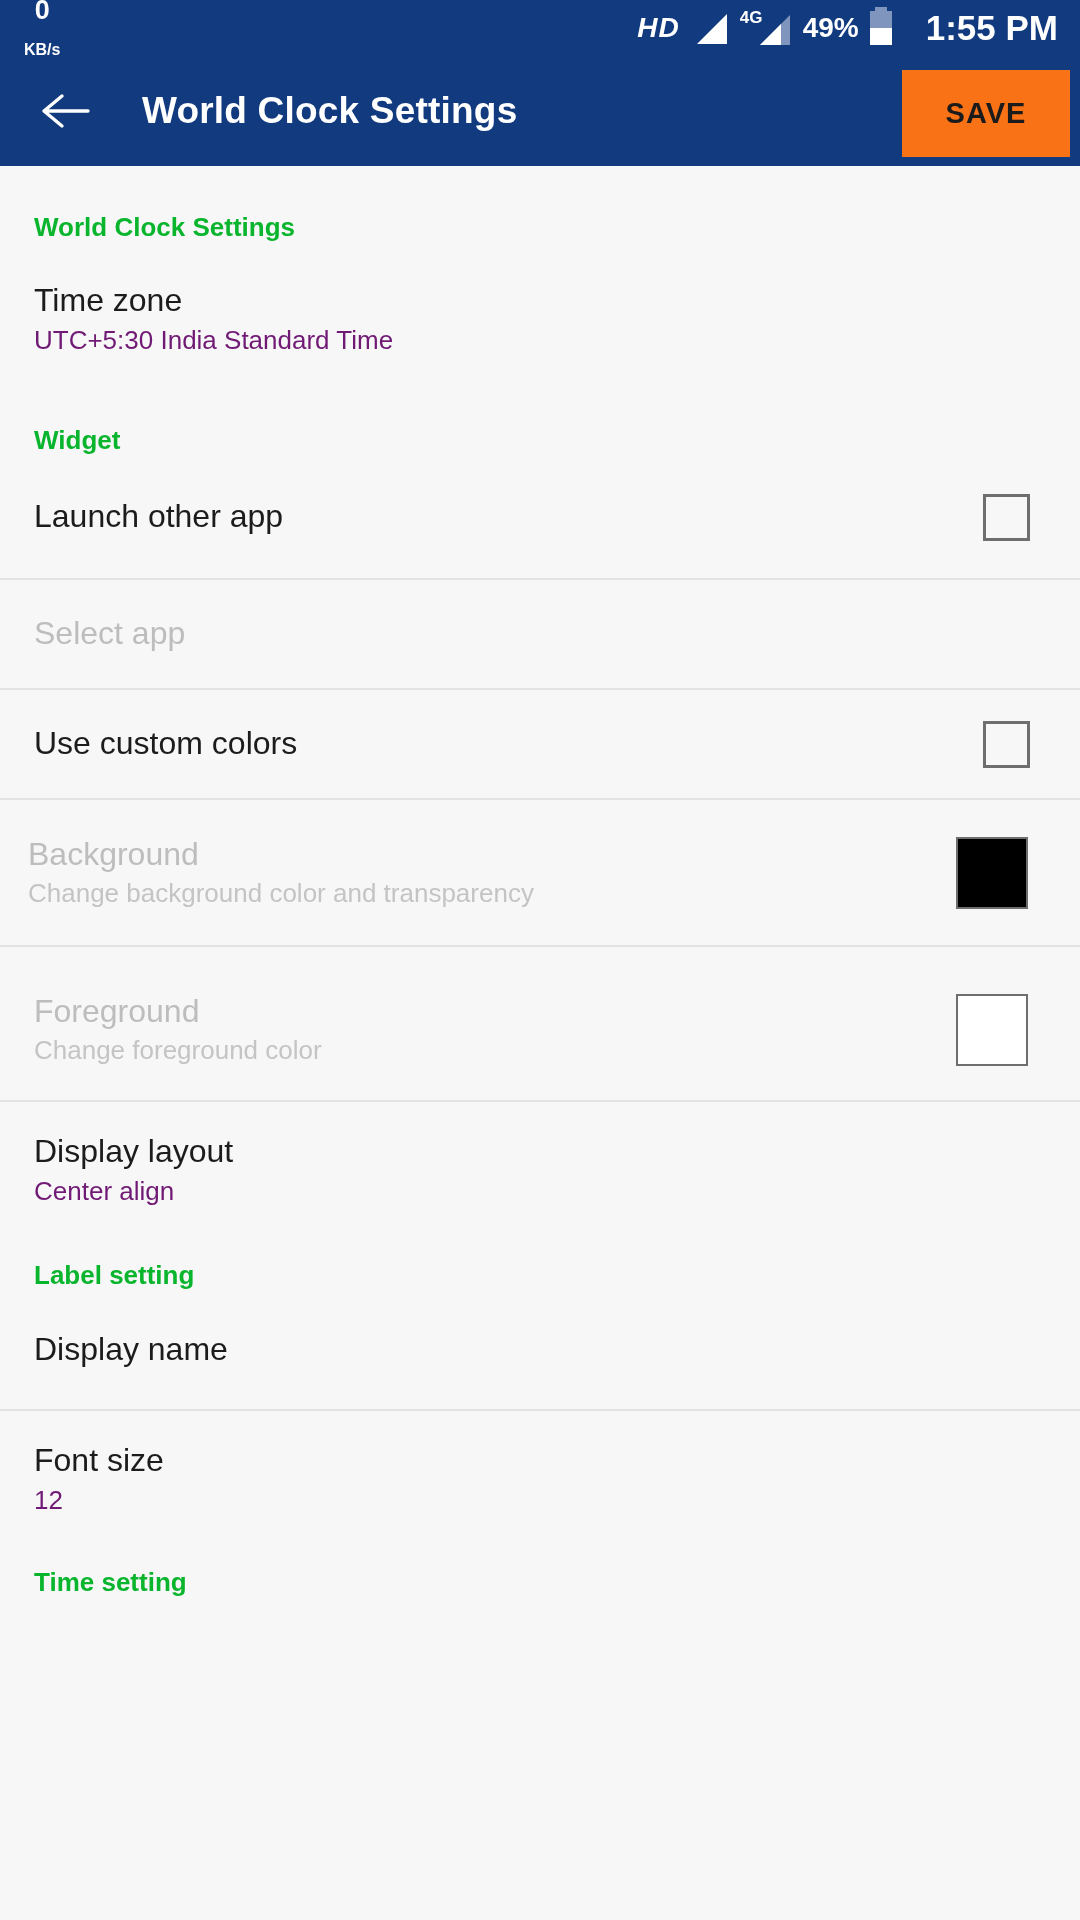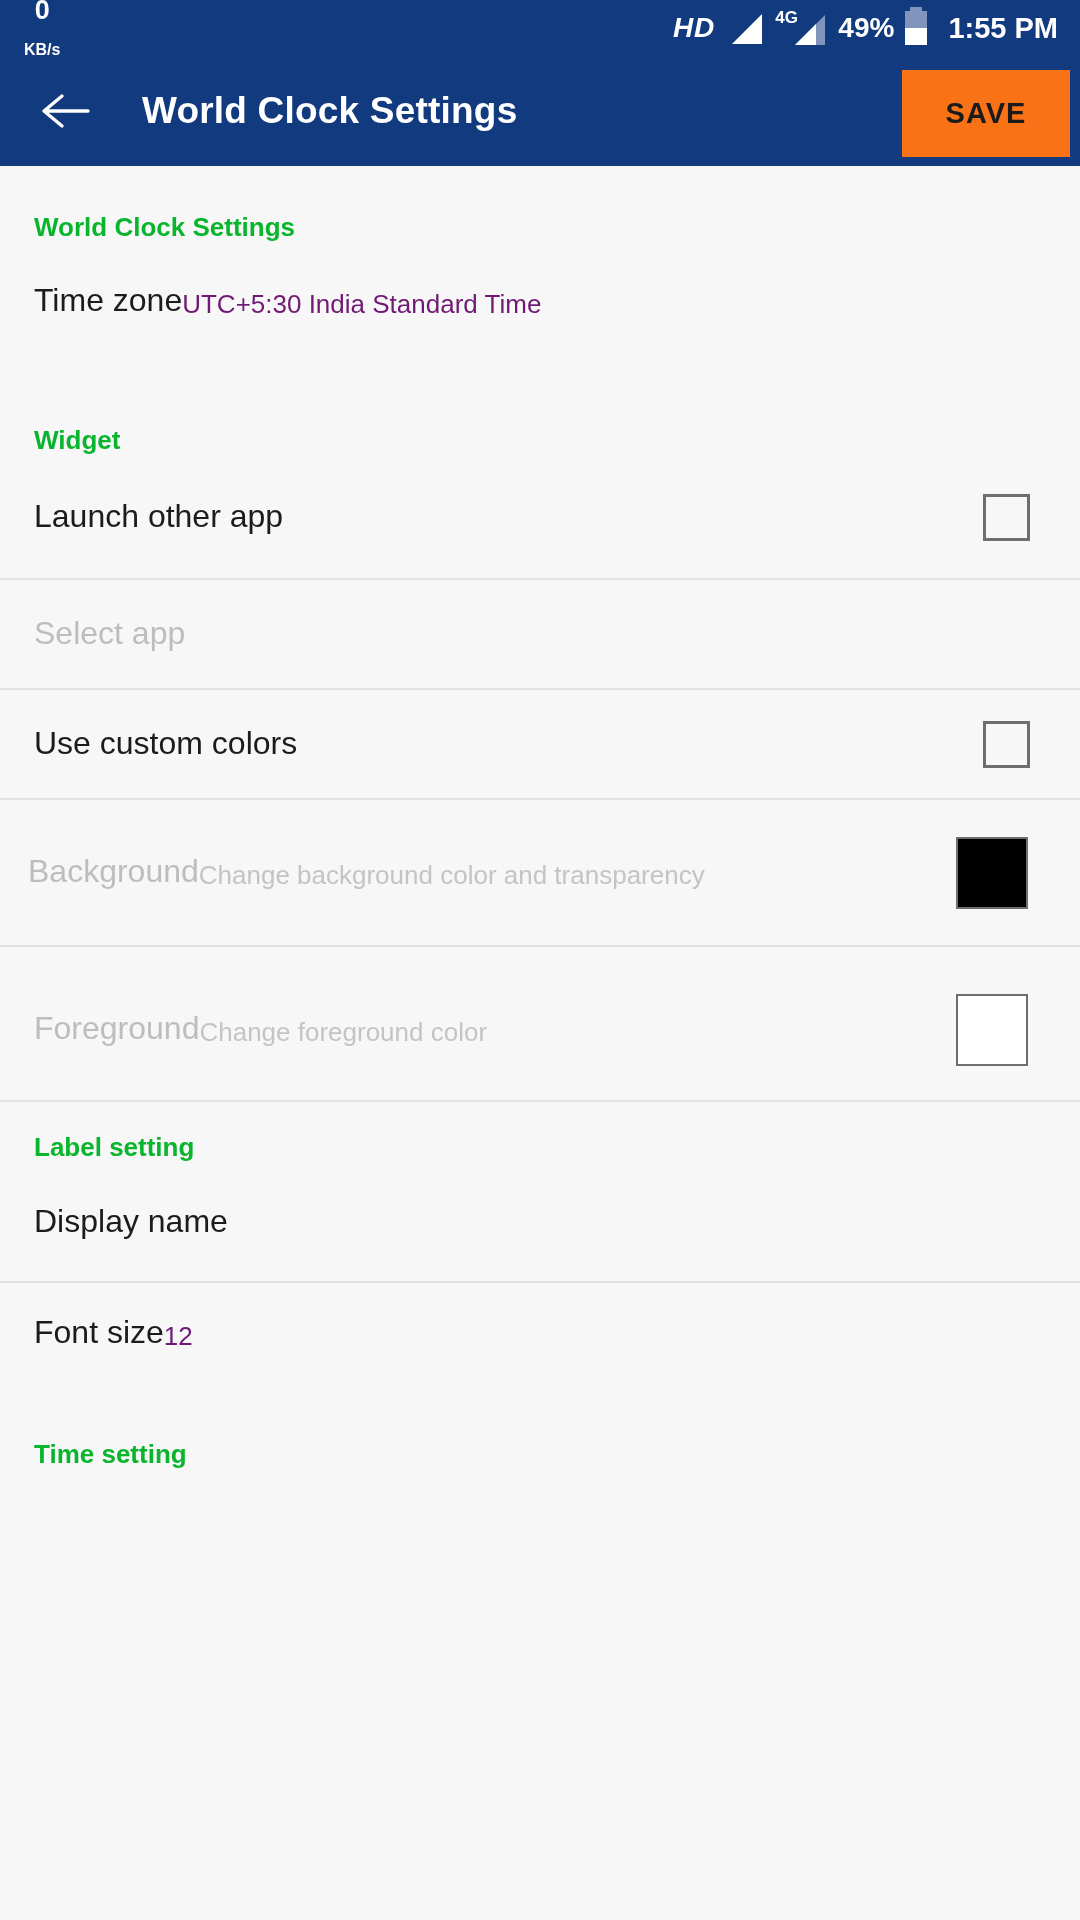--- a/index.html
+++ b/index.html
@@ -66,21 +66,21 @@
   .battery:before{
     content:""; position:absolute;
     left:5px; top:-4px; width:12px; height:4px;
     background:#7f95bd;
   }
   .battery .fill{
     position:absolute; left:0; bottom:0;
     width:100%; height:49%;
     background:#ffffff;
   }
-  .clock-time{ font-size:29px; font-weight:bold; margin-left:8px; }
+  .clock-time{ font-size:35px; font-weight:bold; margin-left:21px; }
 
   
   .appbar{
     height:110px;
     background:#123a7e;
     display:flex; align-items:center;
     padding-left:34px; padding-right:0;
     position:relative;
   }
   .back-btn{
@@ -123,21 +123,21 @@
     font-weight:bold;
     padding-left:34px;
   }
   .row{
     position:relative;
     padding:0 34px;
     display:flex;
     align-items:center;
     justify-content:space-between;
   }
-  .row-text{ display:flex; flex-direction:row; }
+  .row-text{ display:flex; flex-direction:column; }
   .row-title{
     font-size:32px;
     color:#1c1c1c;
     line-height:1.12;
   }
   .row-title.dim{ color:#bdbdbd; }
   .row-sub{
     font-size:26px;
     color:#701a75;
     margin-top:7px;
@@ -251,20 +251,26 @@
 
   <div class="row" style="height:141px;margin-top:12px;">
     <div class="row-text">
       <span class="row-title dim">Foreground</span>
       <span class="row-sub dim">Change foreground color</span>
     </div>
     <span class="swatch white"></span>
   </div>
   <div class="divider"></div>
 
+  <div class="row" style="height:128px; align-items:flex-start; padding-top:32px;">
+    <div class="row-text">
+      <span class="row-title">Display layout</span>
+      <span class="row-sub">Center align</span>
+    </div>
+  </div>
 
   <div class="section-header" style="padding-top:30px;">Label setting</div>
 
   <div class="row" style="height:118px;">
     <div class="row-text">
       <span class="row-title">Display name</span>
     </div>
   </div>
   <div class="divider"></div>
 

